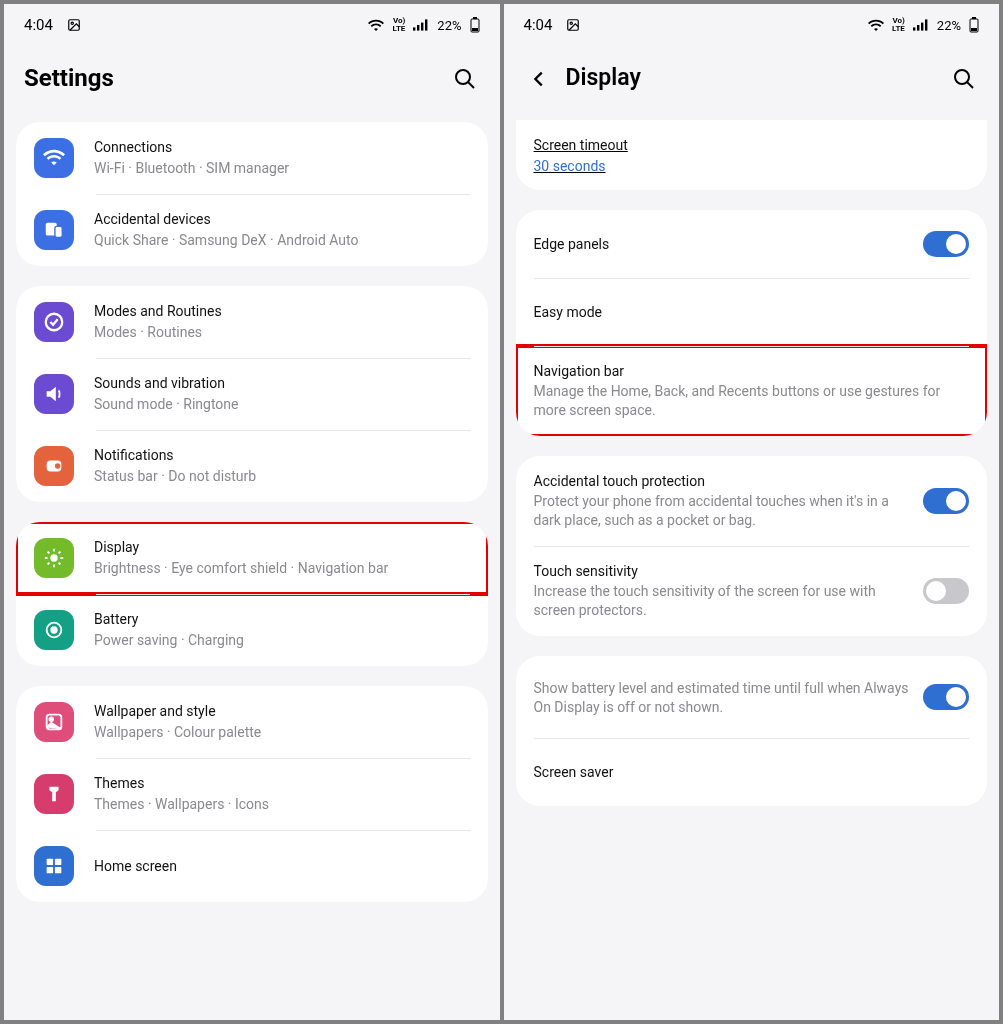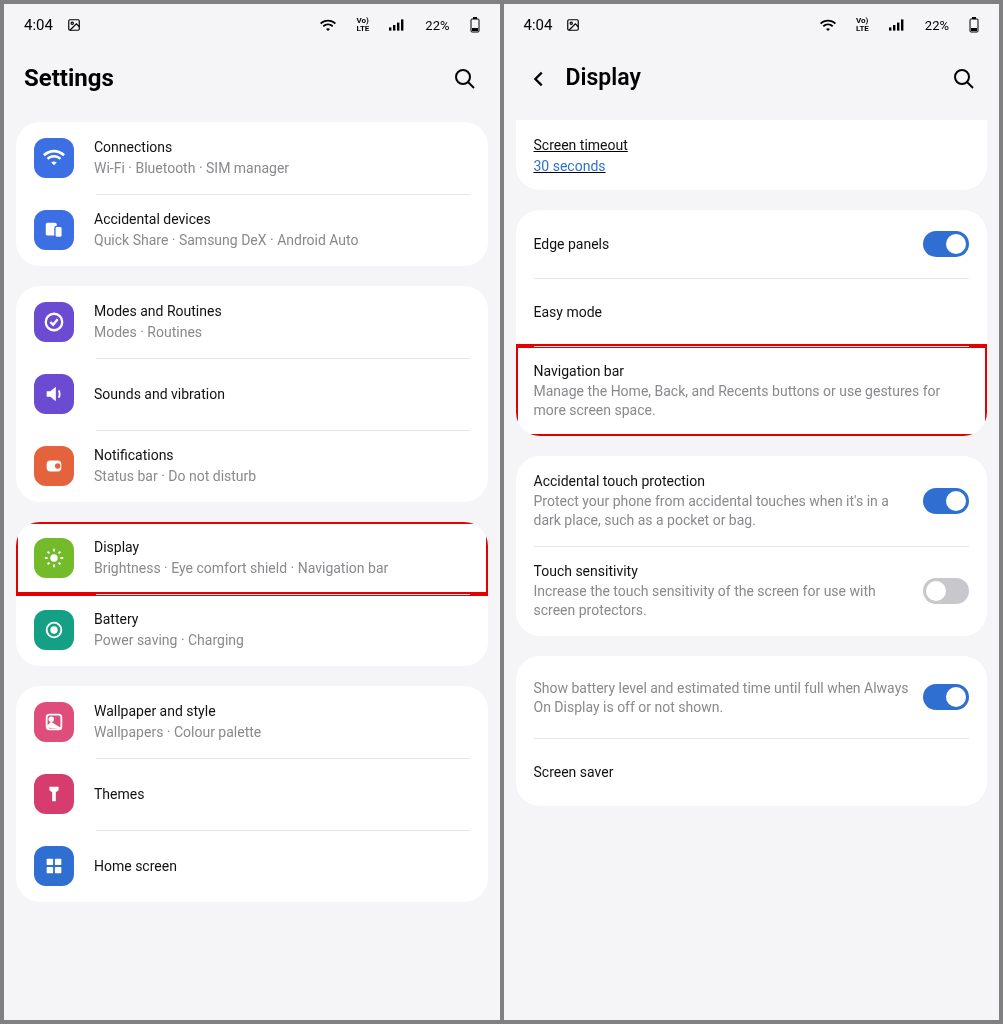--- a/index.html
+++ b/index.html
@@ -23,21 +23,21 @@
 .statusbar {
   display: flex;
   justify-content: space-between;
   align-items: center;
   padding: 8px 20px 4px;
   height: 38px;
   font-size: 15px;
   color: #000;
 }
 .statusbar .left { display: flex; align-items: center; gap: 14px; }
-.statusbar .right { display: flex; align-items: center; gap: 20px; font-size: 13px;}
+.statusbar .right { display: flex; align-items: center; gap: 8px; font-size: 13px; text-align: right;}
 .header {
   display: flex;
   align-items: flex-start;
   padding: 22px 20px 28px;
   gap: 12px;
 }
 .header .title {
   font-size: 24px;
   font-weight: 700;
   flex: 1;
@@ -210,20 +210,21 @@
         </div>
         <div class="item">
           <div class="item-icon ic-purple">
             <svg width="22" height="22" viewBox="0 0 24 24" fill="#fff">
               <path d="M4 9v6h4l6 5V4L8 9H4z"></path>
               <path d="M17 8c1.5 1.5 1.5 6.5 0 8" stroke="#fff" stroke-width="2" fill="none"></path>
             </svg>
           </div>
           <div class="item-body">
             <div class="item-title">Sounds and vibration</div>
+            <div class="item-sub">Sound mode · Ringtone</div>
           </div>
         </div>
         <div class="item">
           <div class="item-icon ic-orange">
             <svg width="22" height="22" viewBox="0 0 24 24" fill="#fff">
               <rect x="4" y="6" width="16" height="12" rx="4"></rect>
               <circle cx="16" cy="12" r="3" fill="#e5633c"></circle>
             </svg>
           </div>
           <div class="item-body">
@@ -275,20 +276,21 @@
           </div>
         </div>
         <div class="item">
           <div class="item-icon ic-magenta">
             <svg width="22" height="22" viewBox="0 0 24 24" fill="#fff">
               <path d="M7 4h10v4l-3 2v10H10V10L7 8V4z"></path>
             </svg>
           </div>
           <div class="item-body">
             <div class="item-title">Themes</div>
+            <div class="item-sub">Themes · Wallpapers · Icons</div>
           </div>
         </div>
         <div class="item">
           <div class="item-icon ic-blue2">
             <svg width="22" height="22" viewBox="0 0 24 24" fill="#fff">
               <rect x="4" y="4" width="7" height="7" rx="1"></rect>
               <rect x="13" y="4" width="7" height="7" rx="1"></rect>
               <rect x="4" y="13" width="7" height="7" rx="1"></rect>
               <rect x="13" y="13" width="7" height="7" rx="1"></rect>
             </svg>

